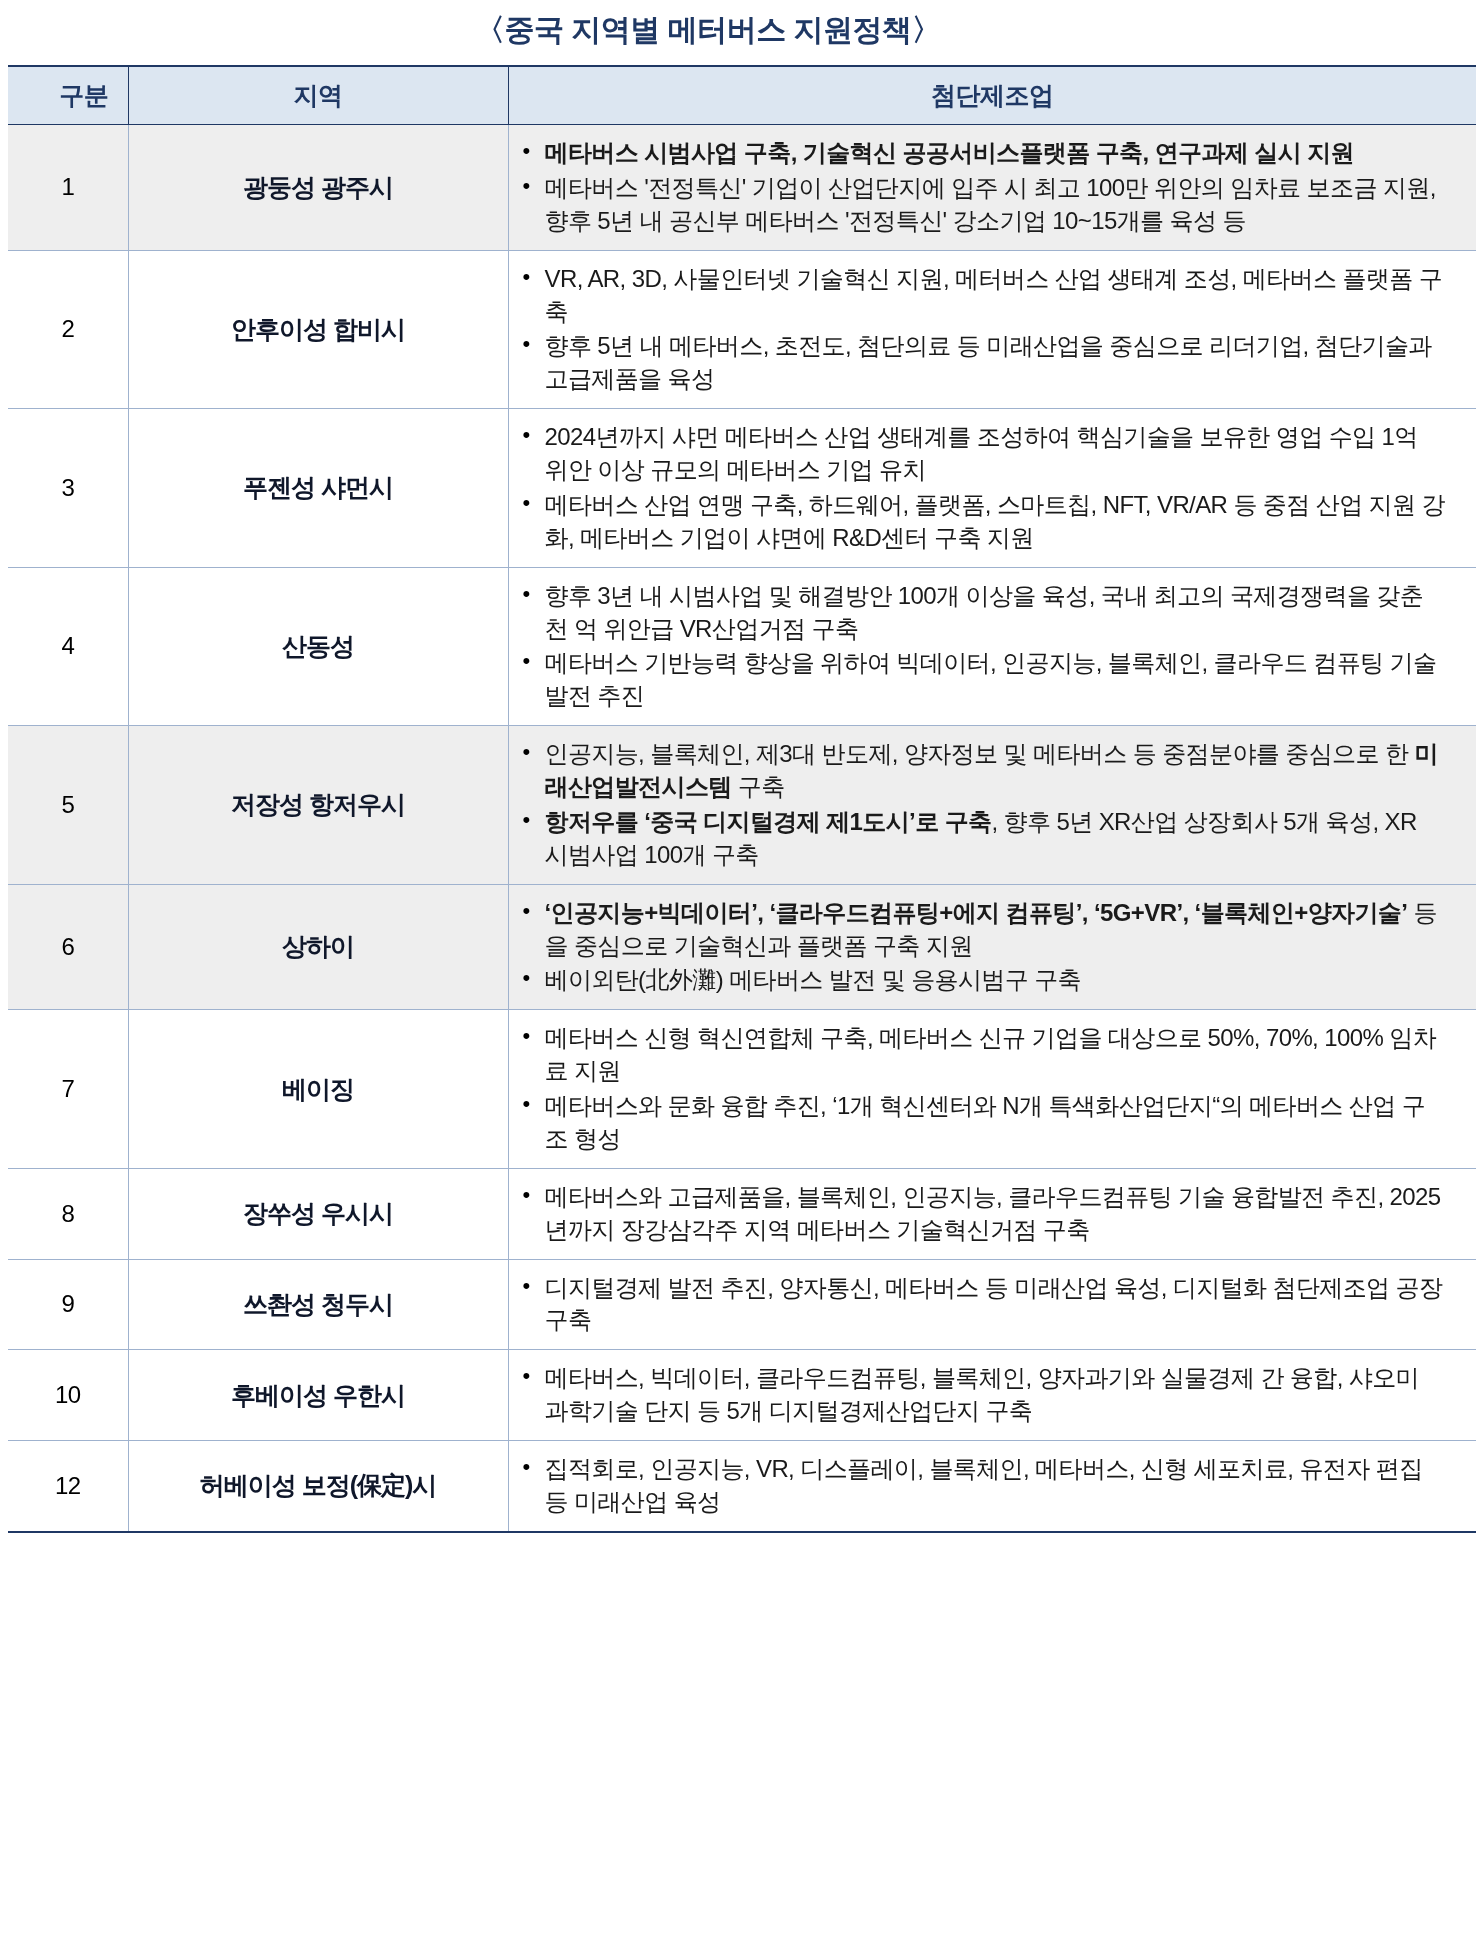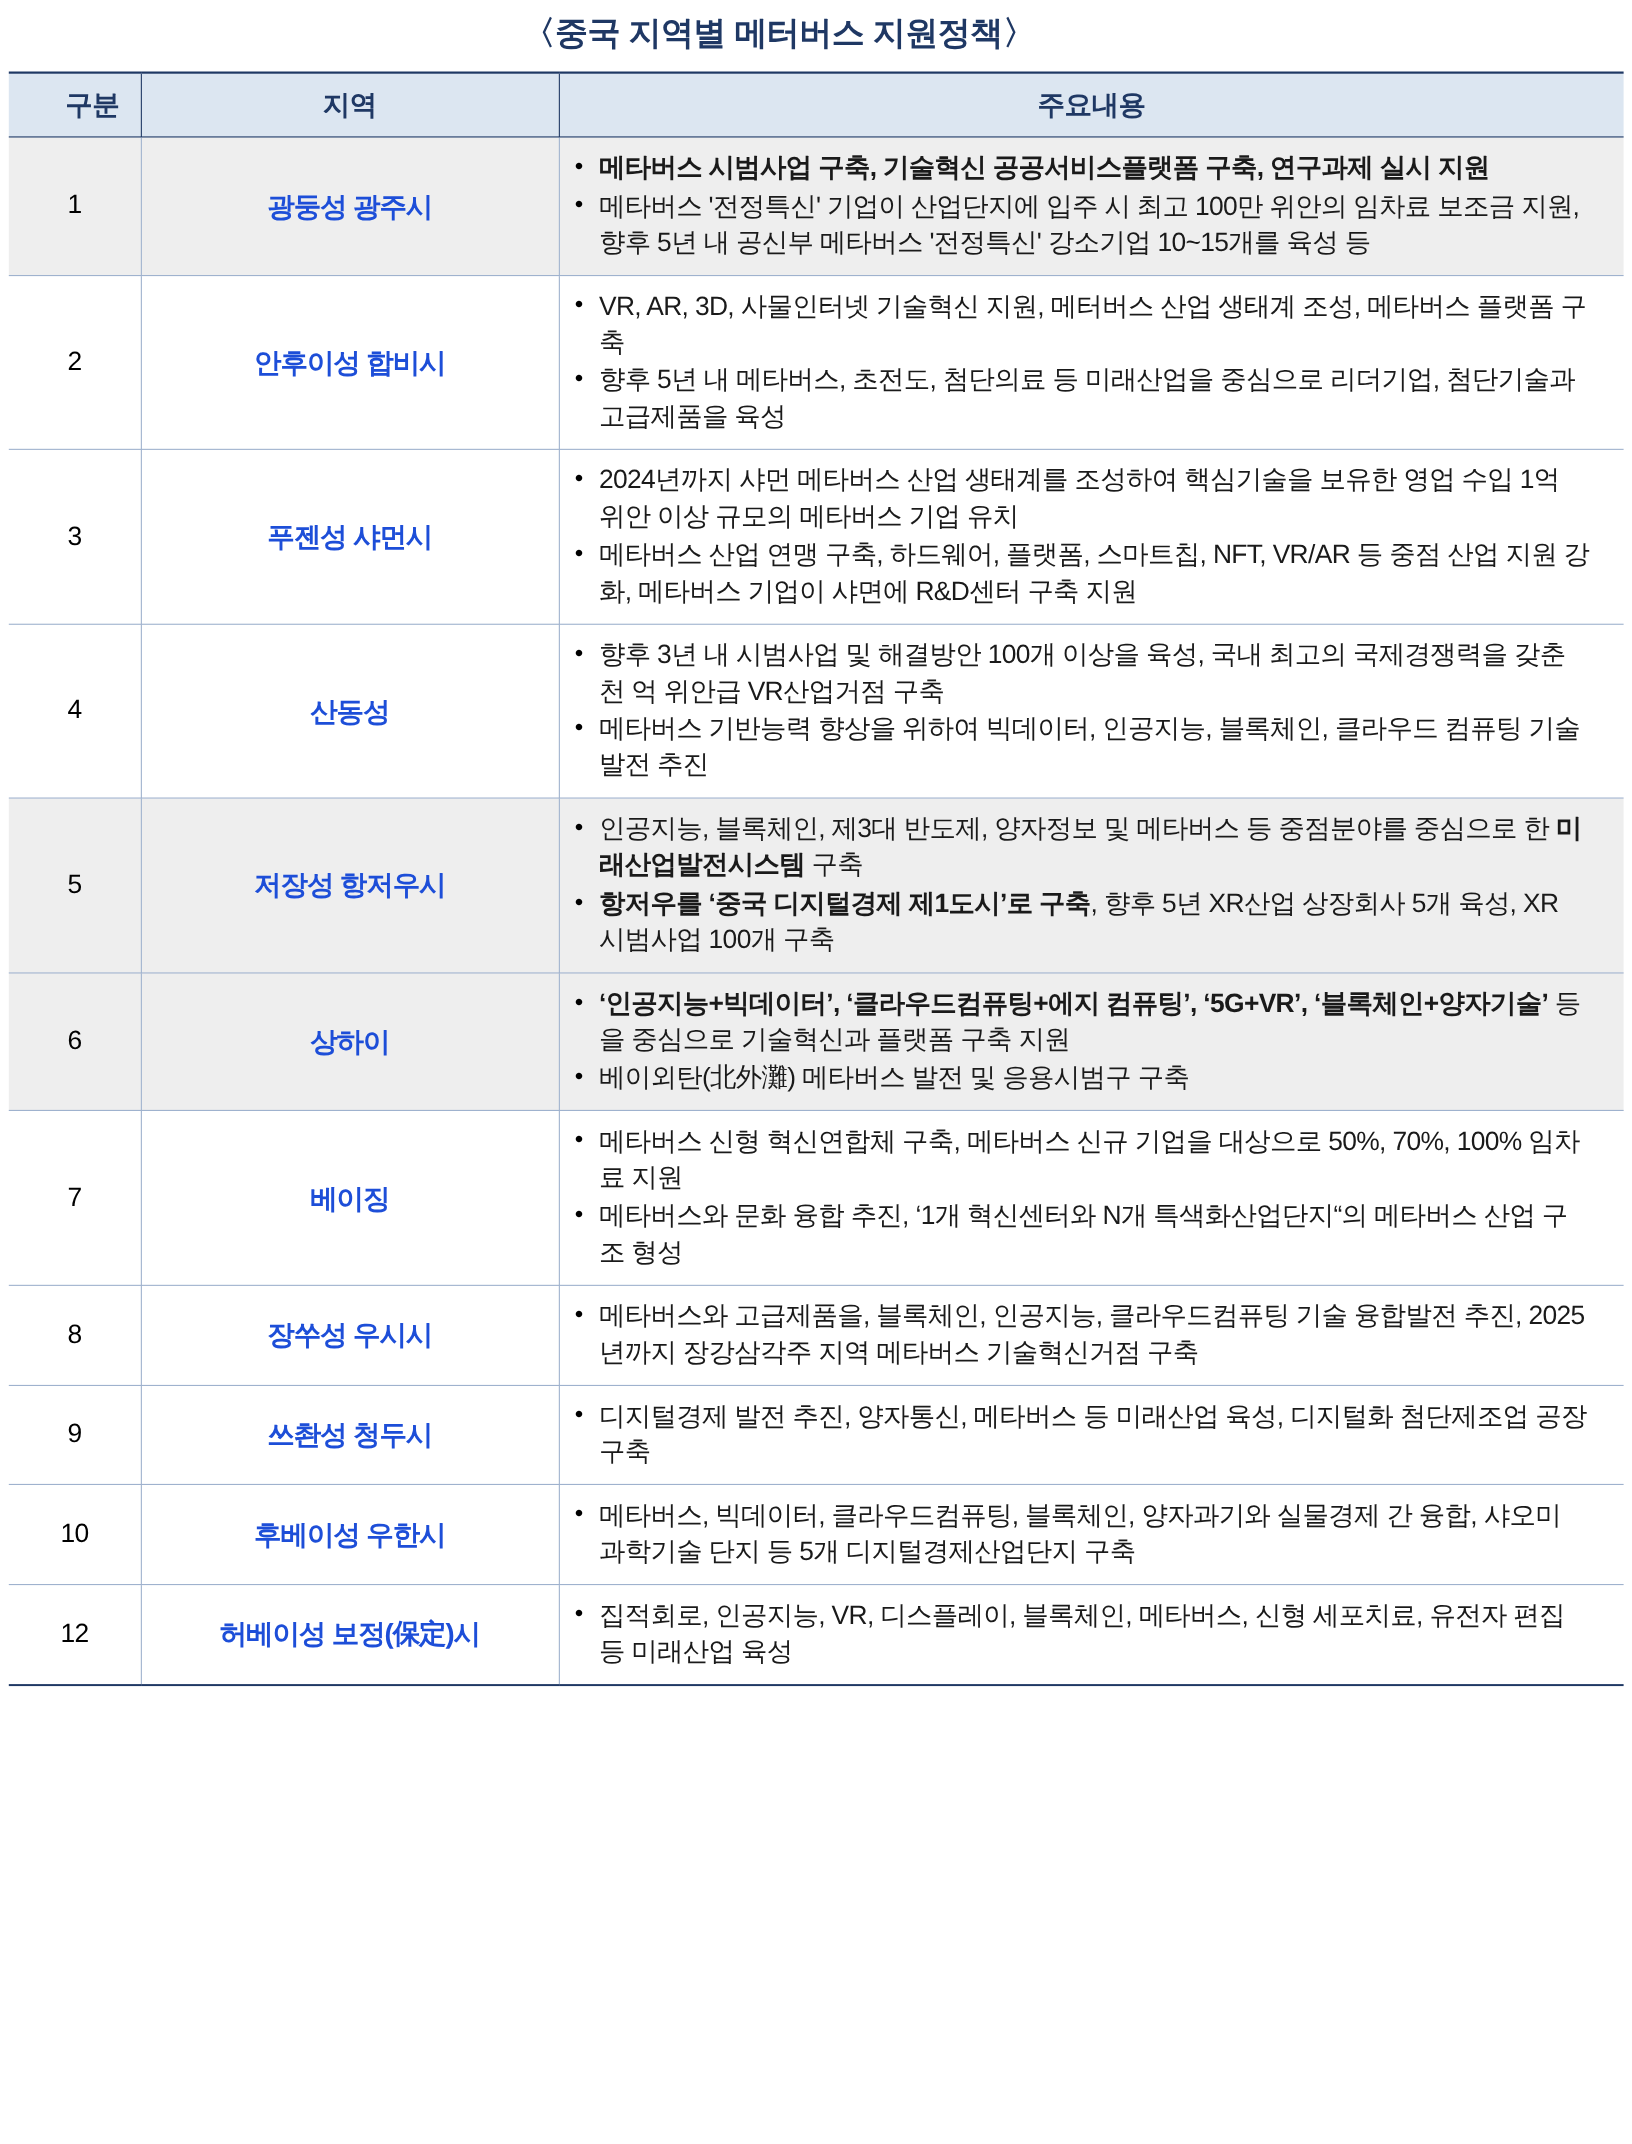--- a/index.html
+++ b/index.html
@@ -60,21 +60,21 @@
   }
   tbody td.col-no {
     border-left: none;
     text-align: center;
     color: #000000;
     font-size: 24px;
     width: 120px;
   }
   tbody td.col-region {
     text-align: center;
-    color: #1d4ed8;
+    color: #0f172a;
     font-weight: bold;
     font-size: 25px;
     letter-spacing: -1px;
   }
   tbody td.col-content {
     border-right: none;
     padding: 12px 14px 12px 8px;
     text-align: left;
   }
   tbody tr.shaded td {
@@ -118,21 +118,21 @@
   <table class="policy-table">
     <colgroup>
       <col class="c-no">
       <col class="c-region">
       <col class="c-content">
     </colgroup>
     <thead>
       <tr>
         <th class="first">구분</th>
         <th>지역</th>
-        <th class="last">주요내용</th>
+        <th class="last">첨단제조업</th>
       </tr>
     </thead>
     <tbody id="table-body">
         <tr class="shaded">
           <td class="col-no">1</td>
           <td class="col-region">광둥성 광주시</td>
           <td class="col-content">
             <ul class="bullets">
               <li><span class="b">메타버스 시범사업  구축, 기술혁신 공공서비스플랫폼 구축,  연구과제 실시 지원</span></li>
               <li><span>메타버스 '전정특신' 기업이 산업단지에 입주 시  최고 100만 위안의 임차료 보조금 지원, 향후 5년 내  공신부 메타버스 '전정특신' 강소기업 10~15개를 육성 등</span></li>

